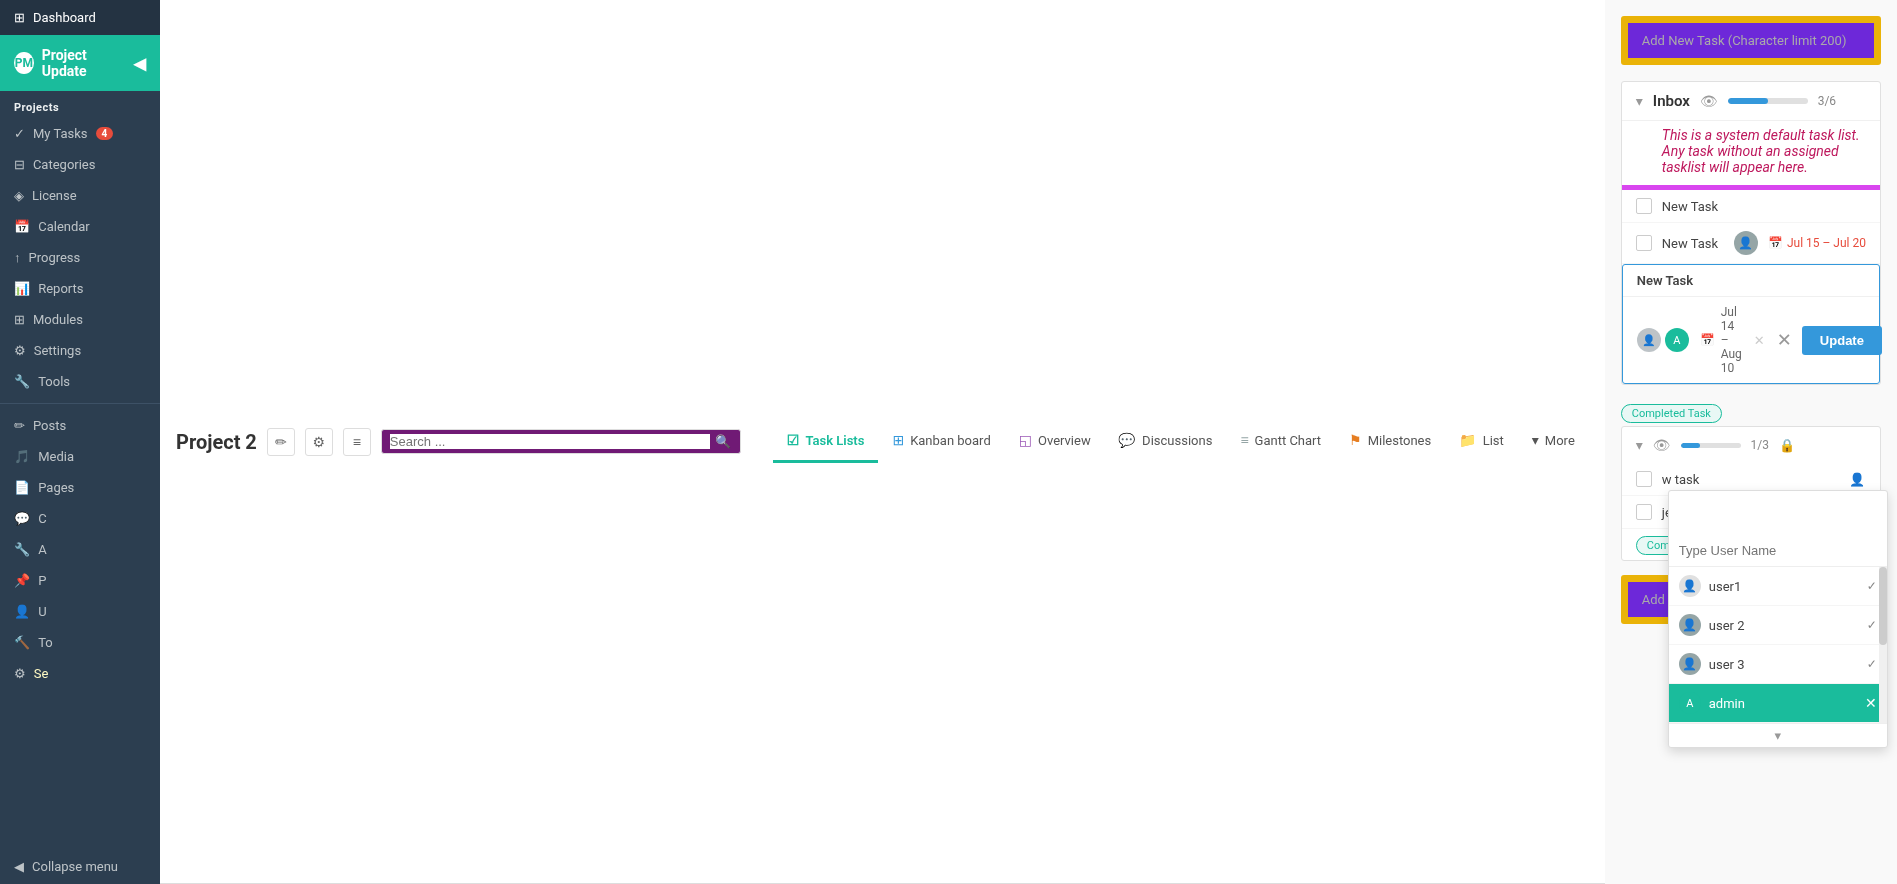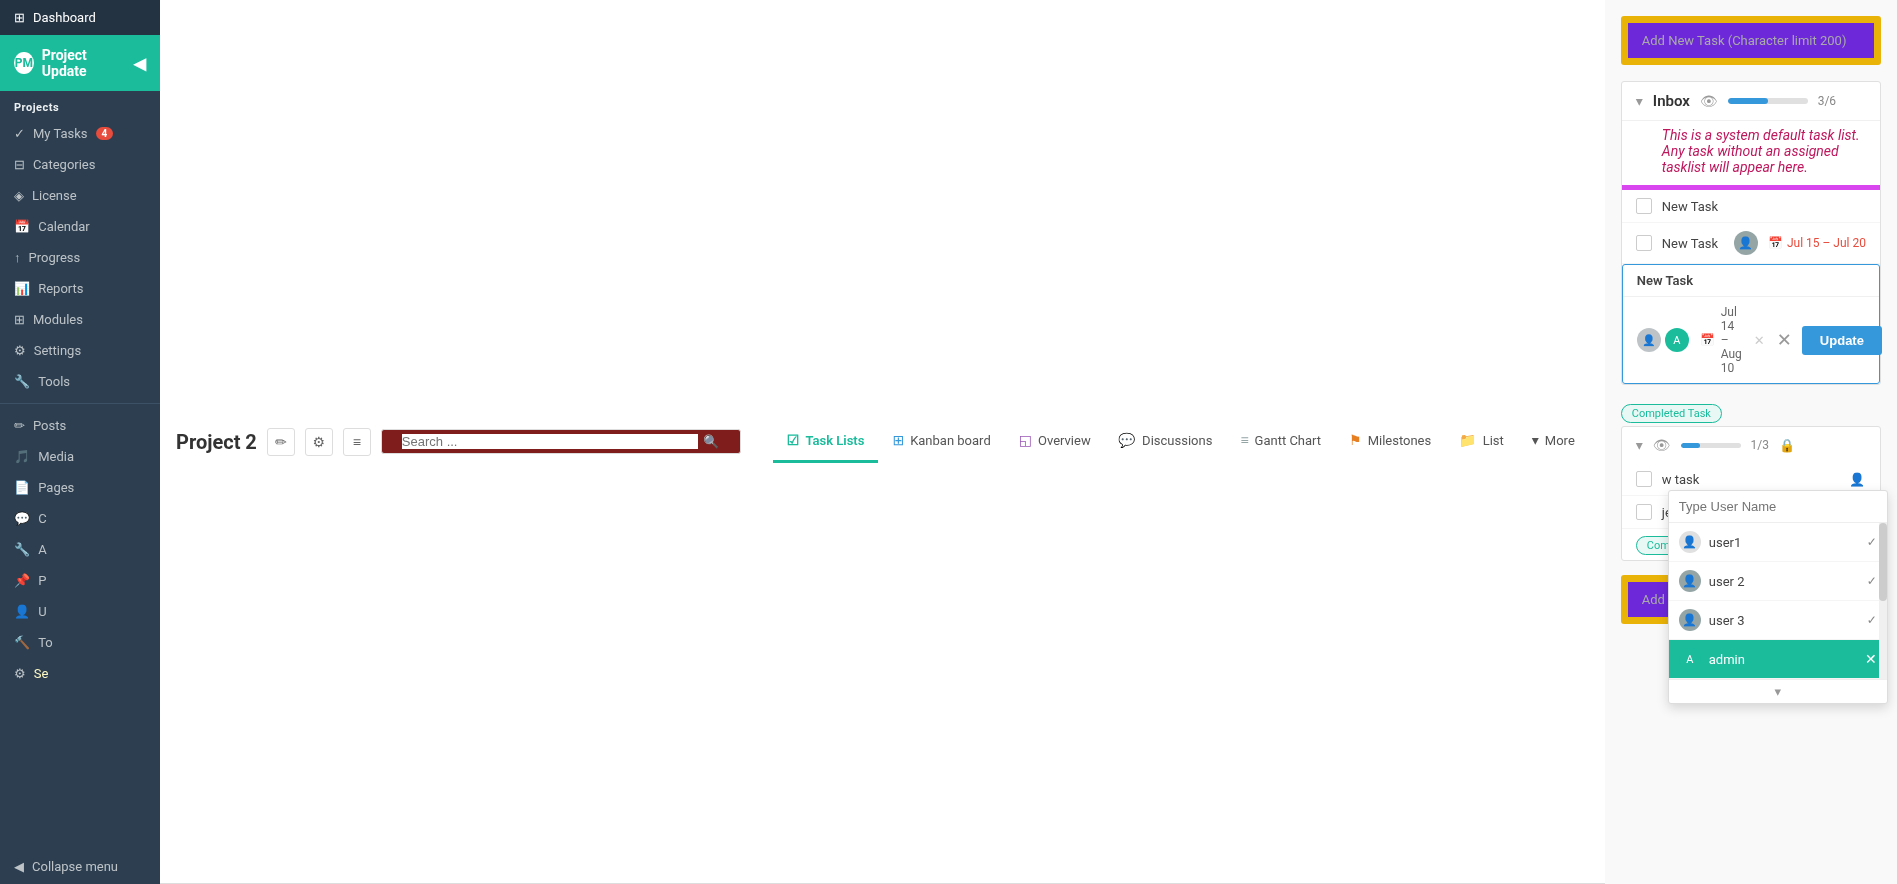--- a/index.html
+++ b/index.html
@@ -114,22 +114,22 @@
       cursor: pointer;
       color: #666;
       font-size: 14px;
     }
     .header-search {
       margin-left: auto;
       display: flex;
       align-items: center;
       border: 1px solid #ddd;
       border-radius: 3px;
-      background: #7f1d1d;
-      padding: 4px 20px;
+      background: #701a75;
+      padding: 4px 8px;
       gap: 6px;
       width: 360px;
     }
     .header-search input {
       border: none;
       outline: none;
       font-size: 13px;
       color: #999;
       width: 100%;
     }
@@ -393,20 +393,21 @@
       border: 1px solid #ddd;
       border-radius: 3px;
       box-shadow: 0 4px 12px rgba(0,0,0,0.15);
       z-index: 100;
     }
     .user-dropdown-search {
       padding: 8px 10px;
       border-bottom: 1px solid #eee;
       display: flex;
       align-items: flex-start;
+      margin-top: 44px;
     }
     .user-dropdown-search input {
       border: none;
       outline: none;
       font-size: 13px;
       color: #666;
       width: 100%;
     }
     .user-list {
       max-height: 180px;

